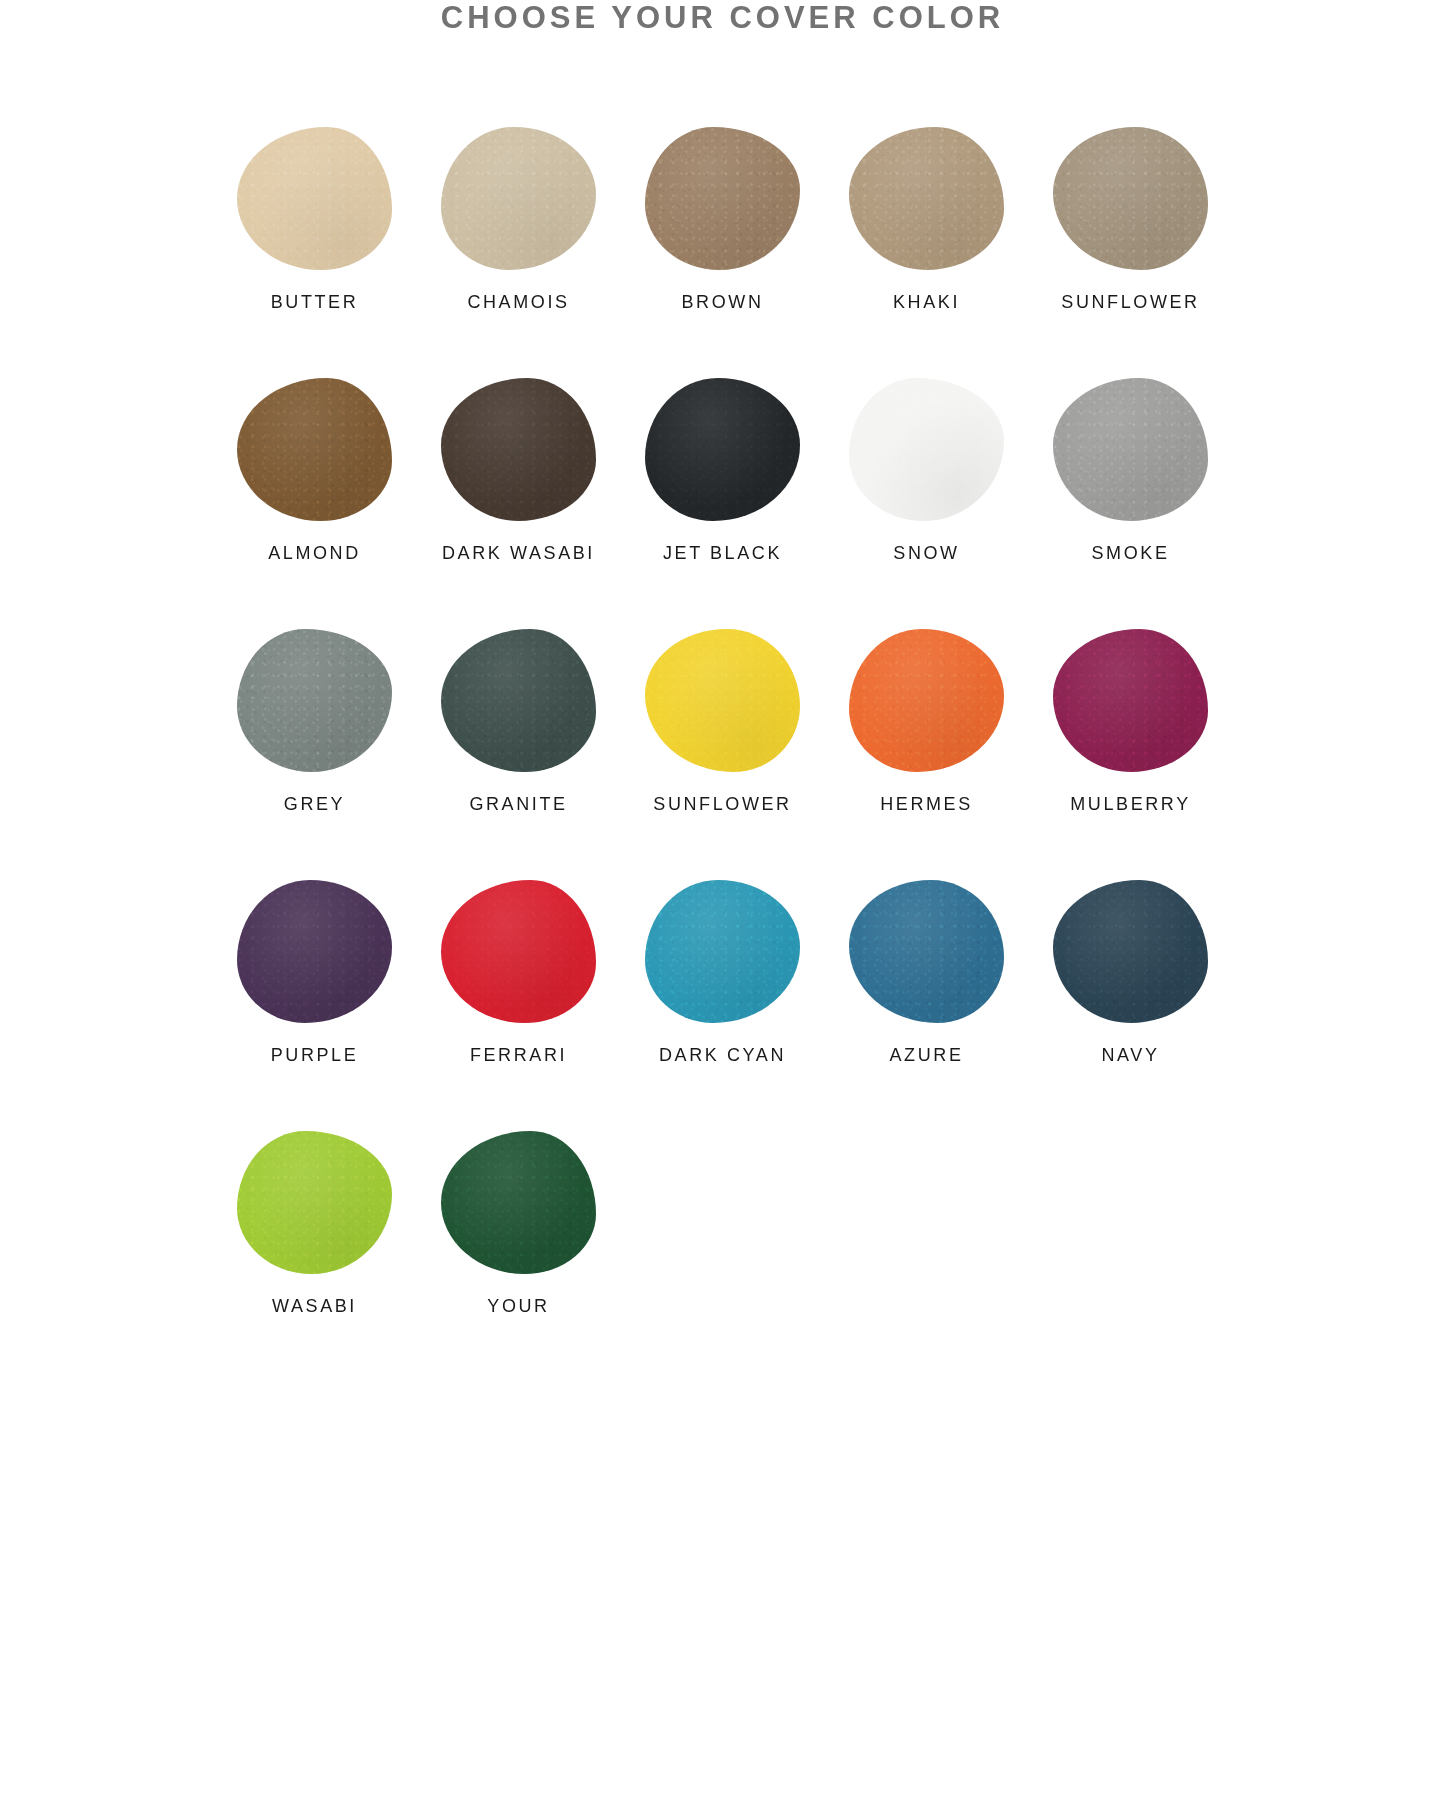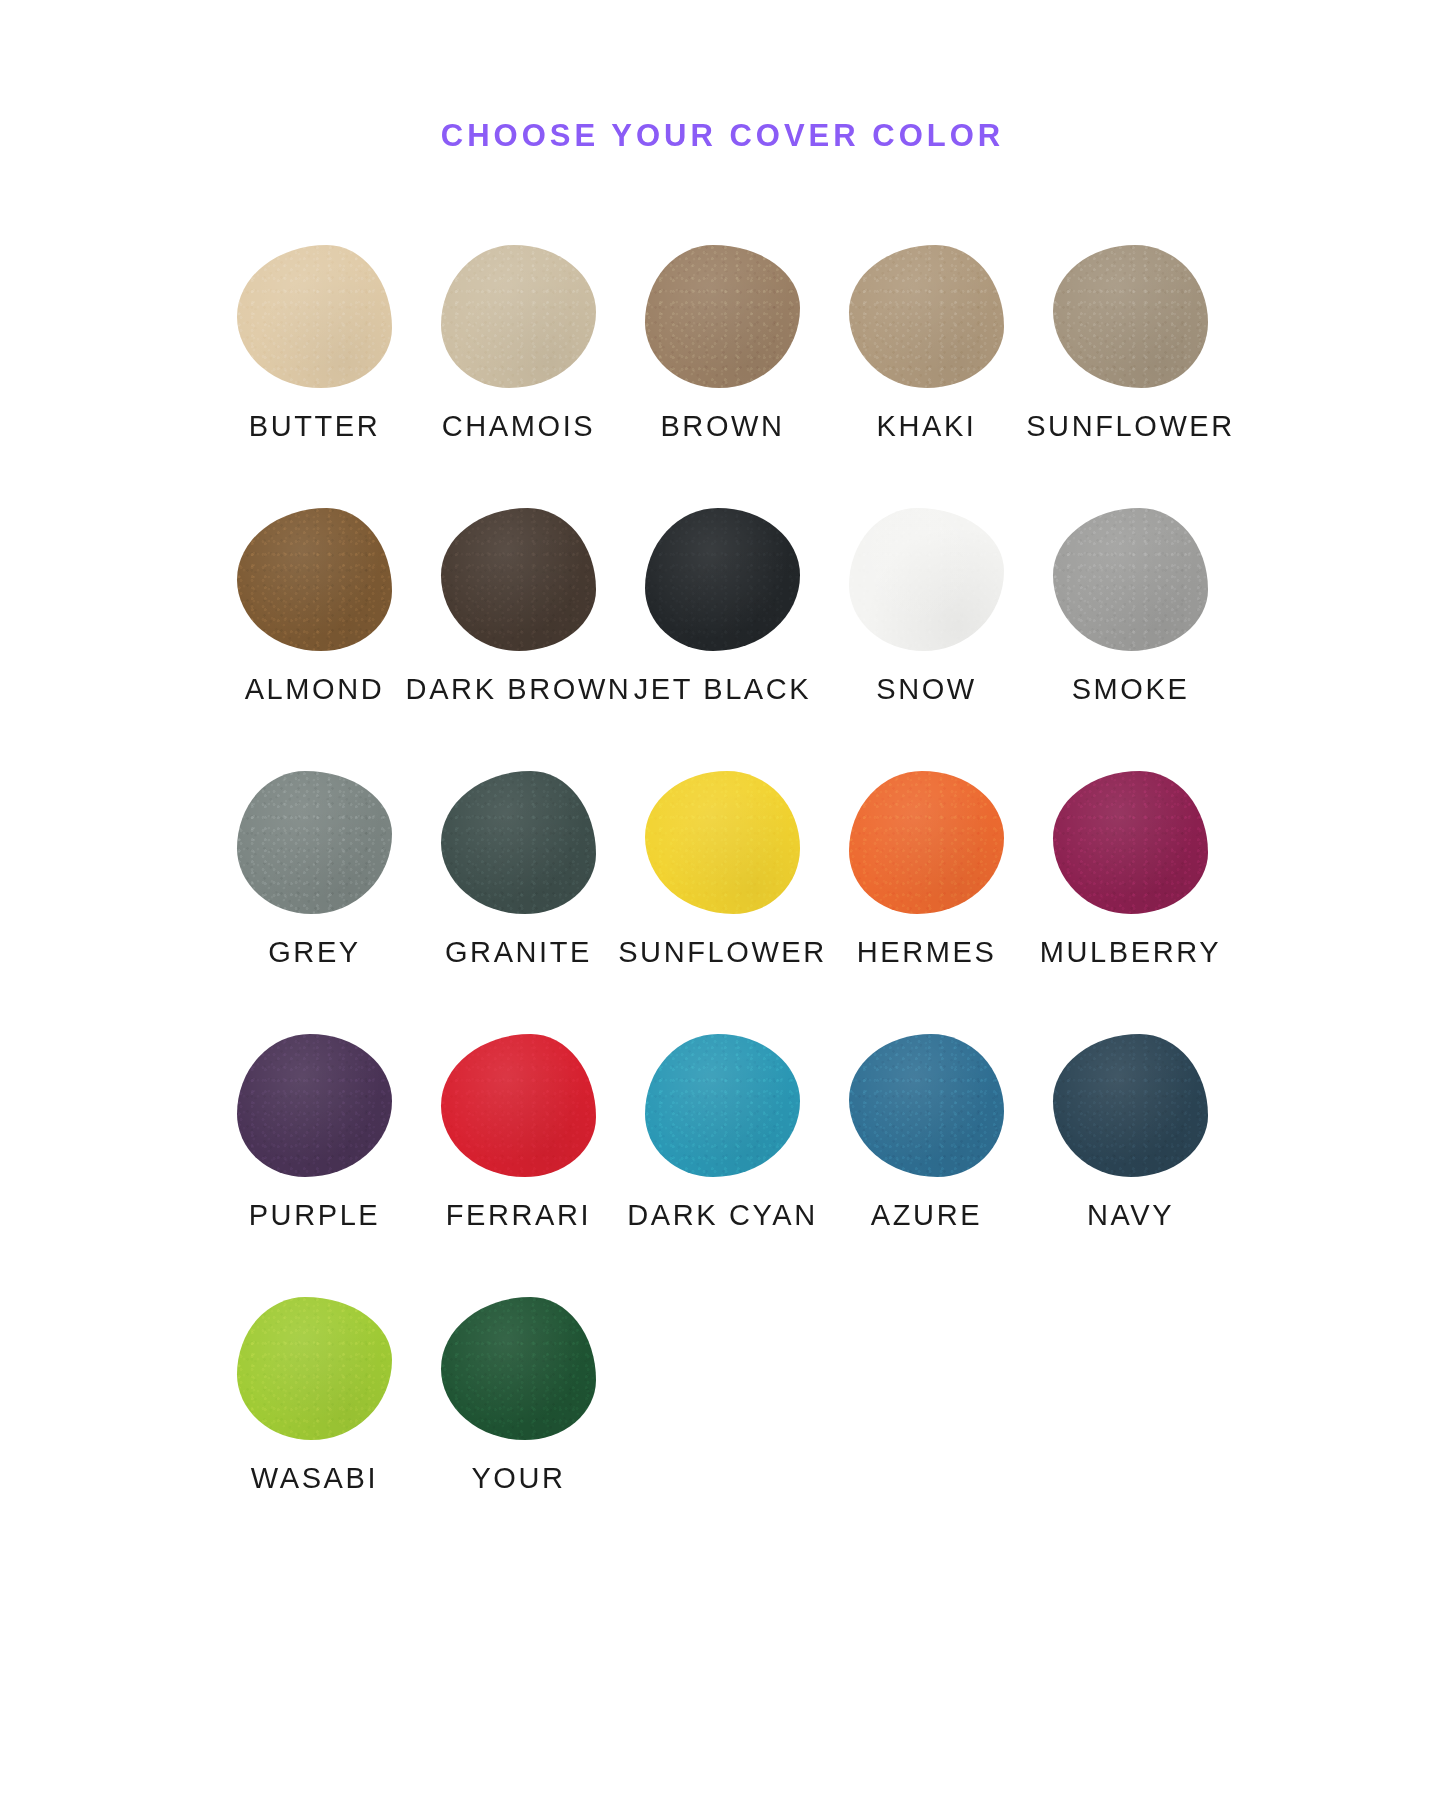--- a/index.html
+++ b/index.html
@@ -20,25 +20,24 @@
     height: 1806px;
     background: #ffffff;
     position: relative;
     display: flex;
     flex-direction: column;
     align-items: center;
   }
 
   
   .title {
-    margin-top: 118px;
     font-size: 31px;
     font-weight: 700;
     letter-spacing: 4.0px;
-    color: #8b5cf6;
+    color: #737373;
     white-space: nowrap;
     font-family: "Liberation Sans", "DejaVu Sans", sans-serif;
   }
 
   
   .swatch-grid {
     margin-top: 88px;
     width: 1020px;
     display: grid;
     grid-template-columns: repeat(5, 1fr);
@@ -98,21 +97,21 @@
     inset: 0;
     background:
       radial-gradient(ellipse at 42% 30%, rgba(255,255,255,0.10), rgba(255,255,255,0) 62%),
       radial-gradient(ellipse at 70% 82%, rgba(0,0,0,0.055), rgba(0,0,0,0) 60%);
     pointer-events: none;
     z-index: 1;
   }
 
   .swatch-label {
     margin-top: 20px;
-    font-size: 29px;
+    font-size: 18px;
     font-weight: 400;
     letter-spacing: 2.6px;
     color: #1a1a1a;
     text-align: center;
     white-space: nowrap;
     font-family: "Liberation Sans", "DejaVu Sans", sans-serif;
   }
 </style>
 </head>
 <body>
@@ -155,21 +154,21 @@
       <div class="swatch-cell">
         <div class="blob-wrap">
           <div class="blob" style="background: rgb(125, 90, 51); border-radius: 58% 42% 46% 54% / 50% 58% 42% 50%;"></div>
         </div>
         <div class="swatch-label">ALMOND</div>
       </div>
       <div class="swatch-cell">
         <div class="blob-wrap">
           <div class="blob" style="background: rgb(71, 58, 49); border-radius: 56% 44% 50% 50% / 47% 57% 43% 53%;"></div>
         </div>
-        <div class="swatch-label">DARK BROWN</div>
+        <div class="swatch-label">DARK WASABI</div>
       </div>
       <div class="swatch-cell">
         <div class="blob-wrap">
           <div class="blob" style="background: rgb(35, 39, 42); border-radius: 47% 53% 56% 44% / 56% 47% 53% 44%;"></div>
         </div>
         <div class="swatch-label">JET BLACK</div>
       </div>
       <div class="swatch-cell">
         <div class="blob-wrap">
           <div class="blob" style="background: rgb(244, 244, 242); border-radius: 44% 56% 52% 48% / 54% 44% 56% 46%;"></div>

